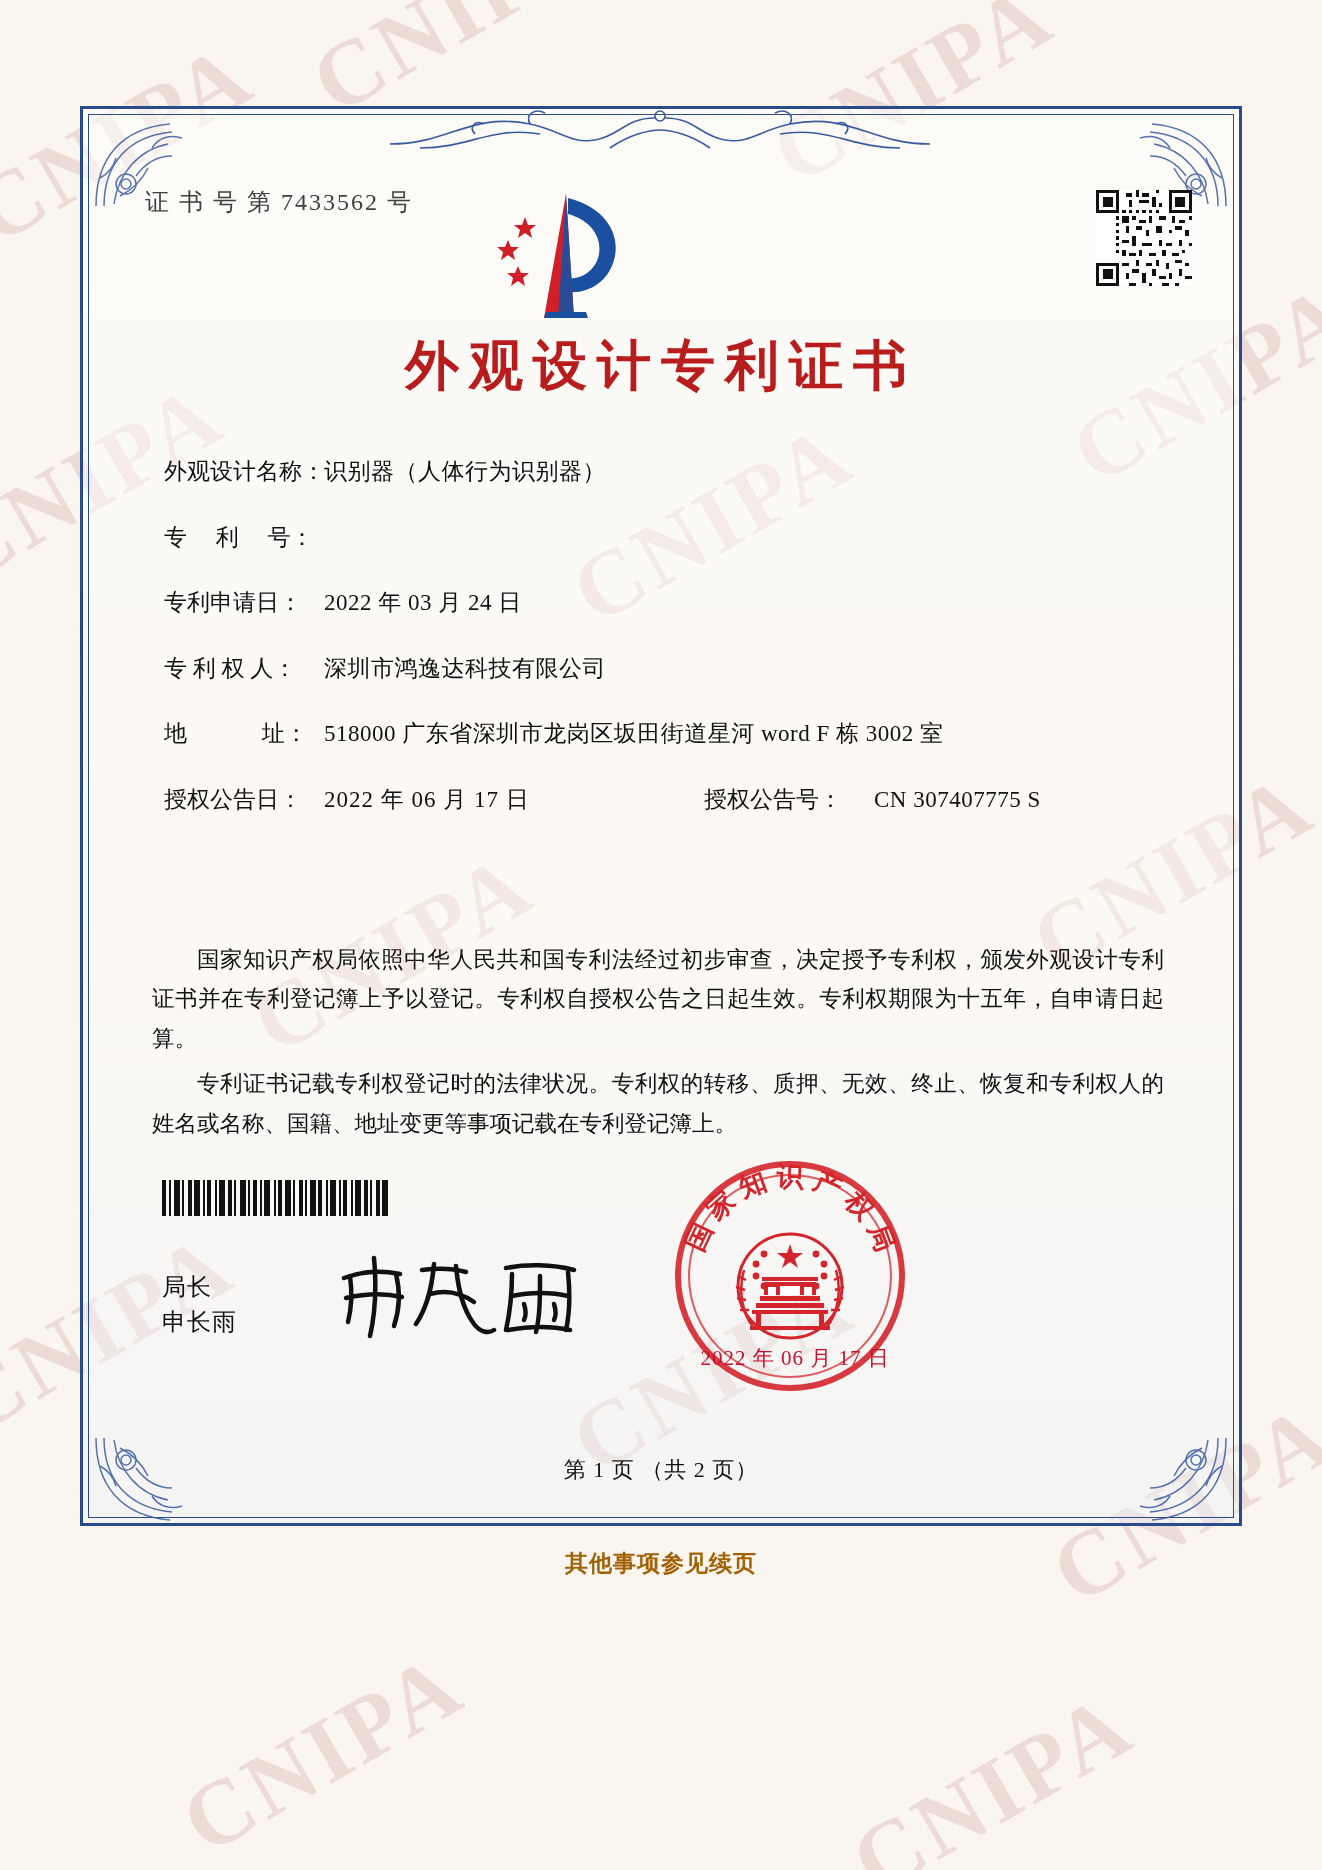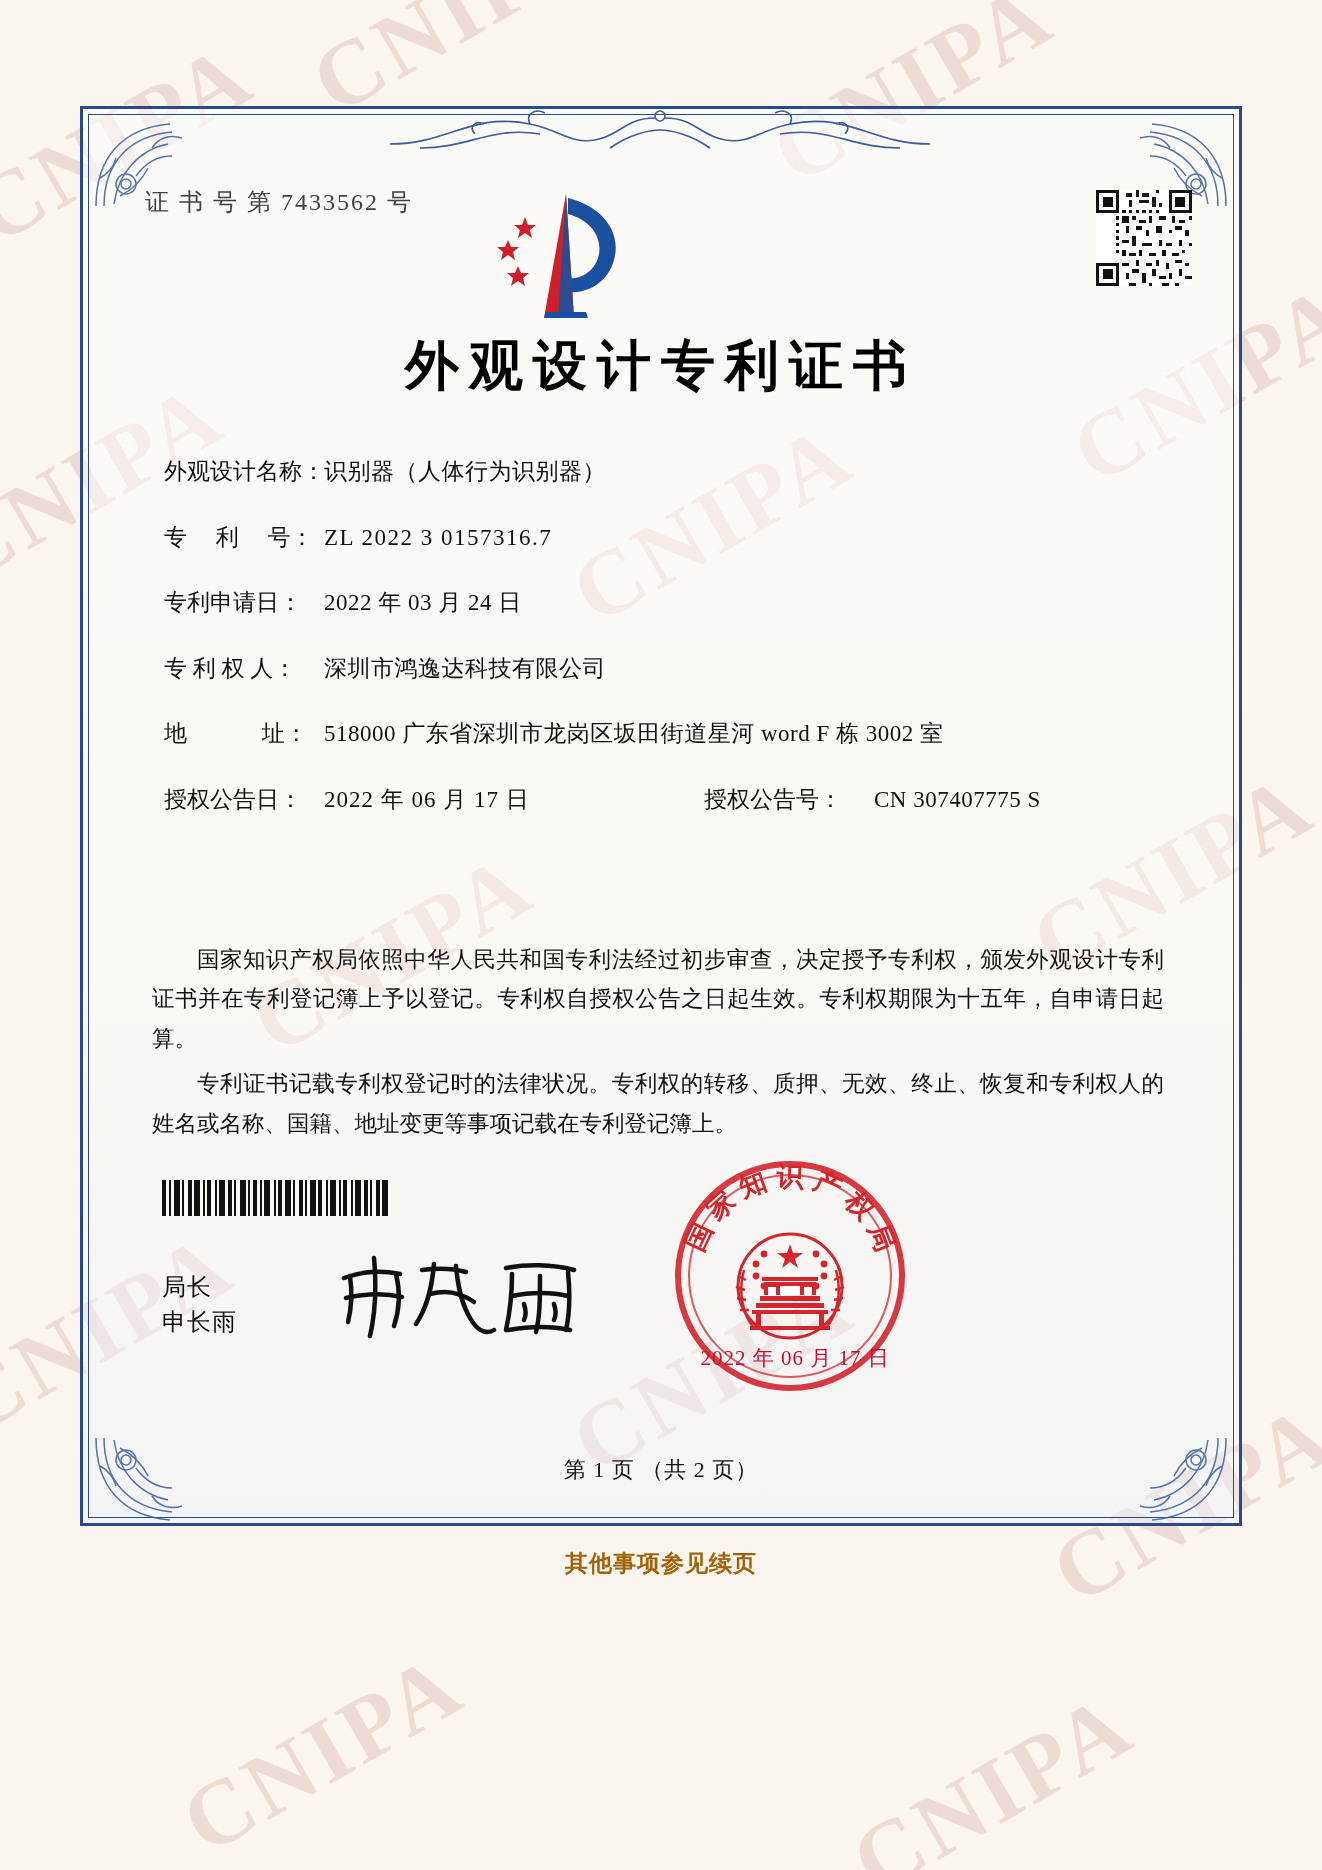--- a/index.html
+++ b/index.html
@@ -113,21 +113,21 @@
 
   .title {
     position: absolute;
     left: 0;
     right: 0;
     top: 330px;
     text-align: center;
     font-size: 54px;
     font-weight: bold;
     letter-spacing: 10px;
-    color: #000000;
+    color: #b91c1c;
     font-family: "Liberation Serif", serif;
   }
 
   
   .fields {
     position: absolute;
     left: 152px;
     top: 455px;
     width: 1010px;
   }
@@ -479,21 +479,20 @@
   <div class="fields">
 
     <div class="row">
       <div class="label">外观设计名称：</div>
       <div class="value">识别器（人体行为识别器）</div>
     </div>
 
 
     <div class="row">
       <div class="label">专　 利　 号：</div>
-      <div class="value mono">ZL 2022 3 0157316.7</div>
     </div>
 
     <div class="row">
       <div class="label">专利申请日：</div>
       <div class="value">2022 年 03 月 24 日</div>
     </div>
 
     <div class="row">
       <div class="label">专 利 权 人：</div>
       <div class="value">深圳市鸿逸达科技有限公司</div>

